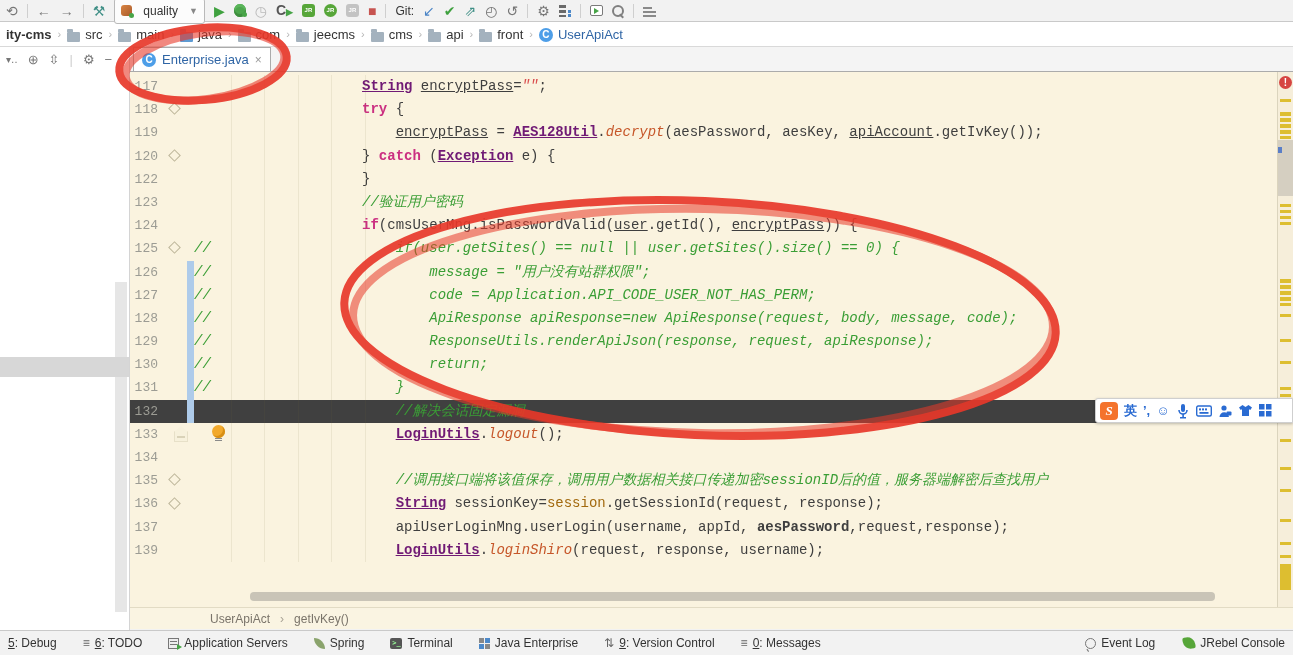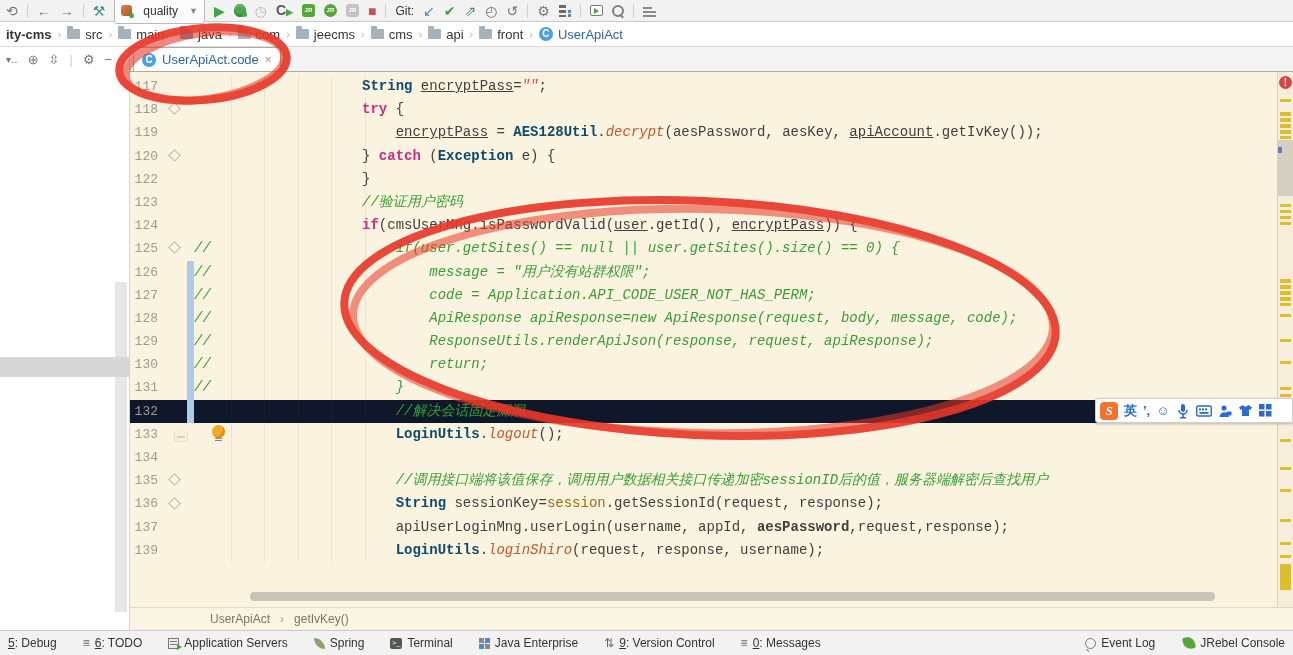--- a/index.html
+++ b/index.html
@@ -50,21 +50,21 @@
   .saveall-ic { width:13px; height:12px; display:inline-block;
     background:
       linear-gradient(#8a8a8a,#8a8a8a) 0 2px/9px 2px no-repeat,
       linear-gradient(#8a8a8a,#8a8a8a) 0 6px/13px 2px no-repeat,
       linear-gradient(#8a8a8a,#8a8a8a) 0 10px/13px 2px no-repeat; }
   .git-label { color:#333; }
 
   
   .crumbs { height:25px; background:#fff; border-bottom:1px solid #d9d9d9;
     display:flex; align-items:center; padding:0 4px; font-size:13px; gap:4px; }
-  .crumb { display:flex; align-items:center; gap:5px; padding:0 2px; color:#333; }
+  .crumb { display:flex; align-items:flex-end; gap:5px; padding:0 2px; color:#333; }
   .crumb.bold { font-weight:bold; }
   .crumb.blue-t { color:#2f65a5; }
   .crumb-sep { color:#b5b5b5; font-size:11px; }
   .i-folder { width:13px; height:10px; background:#a4b2be; border-radius:1px; position:relative; display:inline-block; }
   .i-folder::before { content:""; position:absolute; top:-3px; left:0; width:6px; height:3px;
     background:inherit; border-radius:1px 1px 0 0; }
   .i-folder.blue { background:#5e9bd3; }
   .i-class { width:14px; height:14px; border-radius:50%; background:#4d9ee8; color:#fff;
     font:bold 10px/14px "Liberation Sans",sans-serif; text-align:center; display:inline-block; }
 
@@ -79,27 +79,27 @@
   .editor-col { flex:1; display:flex; flex-direction:column; position:relative; }
   .tabbar { height:25px; background:#f4f4f4; border-bottom:1px solid #ababab;
     display:flex; align-items:flex-end; padding-left:3px; }
   .tab { height:24px; background:#fff; border:1px solid #ababab; border-bottom:none;
     display:flex; align-items:center; gap:6px; padding:0 8px; font-size:13px; color:#2f65a5; }
   .tab-close { color:#9a9a9a; font-size:12px; }
 
   .code-area { position:relative; height:535px; background:#faf3df; overflow:hidden; }
   .rows { position:absolute; left:0; top:3px; right:16px; }
   .row { height:23.2px; display:flex; position:relative; }
-  .row.current { background:#0f172a; }
+  .row.current { background:#404040; }
   .ln { width:64px; flex:0 0 64px; text-align:right; padding-right:36px;
     font:13px/23.2px "Liberation Mono","DejaVu Sans Mono",monospace; color:#9c9c94; }
   pre.cl { margin:0; flex:1; font:14px/23.2px "Liberation Mono","DejaVu Sans Mono",monospace;
     white-space:pre; color:#3f3f3f; }
   .tk-k { color:#cb2f81; font-weight:bold; }
-  .tk-c { color:#0c4a6e; font-weight:bold; }
+  .tk-c { color:#701a75; font-weight:bold; text-decoration:underline; }
   .tk-m { color:#c65629; font-style:italic; }
   .tk-cm { color:#3a9e35; font-style:italic; }
   .tk-s { color:#da4e4e; font-style:italic; }
   .tk-f { color:#a2690e; }
   .tk-v { text-decoration:underline; }
   .tk-b { font-weight:bold; }
   .guide { position:absolute; top:0; bottom:0; width:1px; background:rgba(120,105,60,.10); }
   .vcs-bar { position:absolute; left:57px; width:7px; background:#aecbea; }
   .fold { position:absolute; left:40px; width:9px; height:9px; border:1px solid #bdb69a;
     background:#faf3df; transform:rotate(45deg); }
@@ -271,21 +271,21 @@
       <span>−</span>
     </div>
     <div class="lp-vscroll"></div>
     <div class="lp-hband"></div>
   </div>
 
   <div class="editor-col">
     <div class="tabbar">
       <div class="tab">
         <span class="i-class">C</span>
-        <span>UserApiAct.code</span>
+        <span>Enterprise.java</span>
         <span class="tab-close">×</span>
       </div>
     </div>
 
     <div class="code-area" id="code-area">
       <div class="rows" id="rows">
           <div class="row">
             <span class="ln">117</span>
             <pre class="cl"><span class="tk-p">                    </span><span class="tk-c">String</span><span class="tk-p"> </span><span class="tk-v">encryptPass</span><span class="tk-p">=</span><span class="tk-s">""</span><span class="tk-p">;</span></pre>
           </div>

